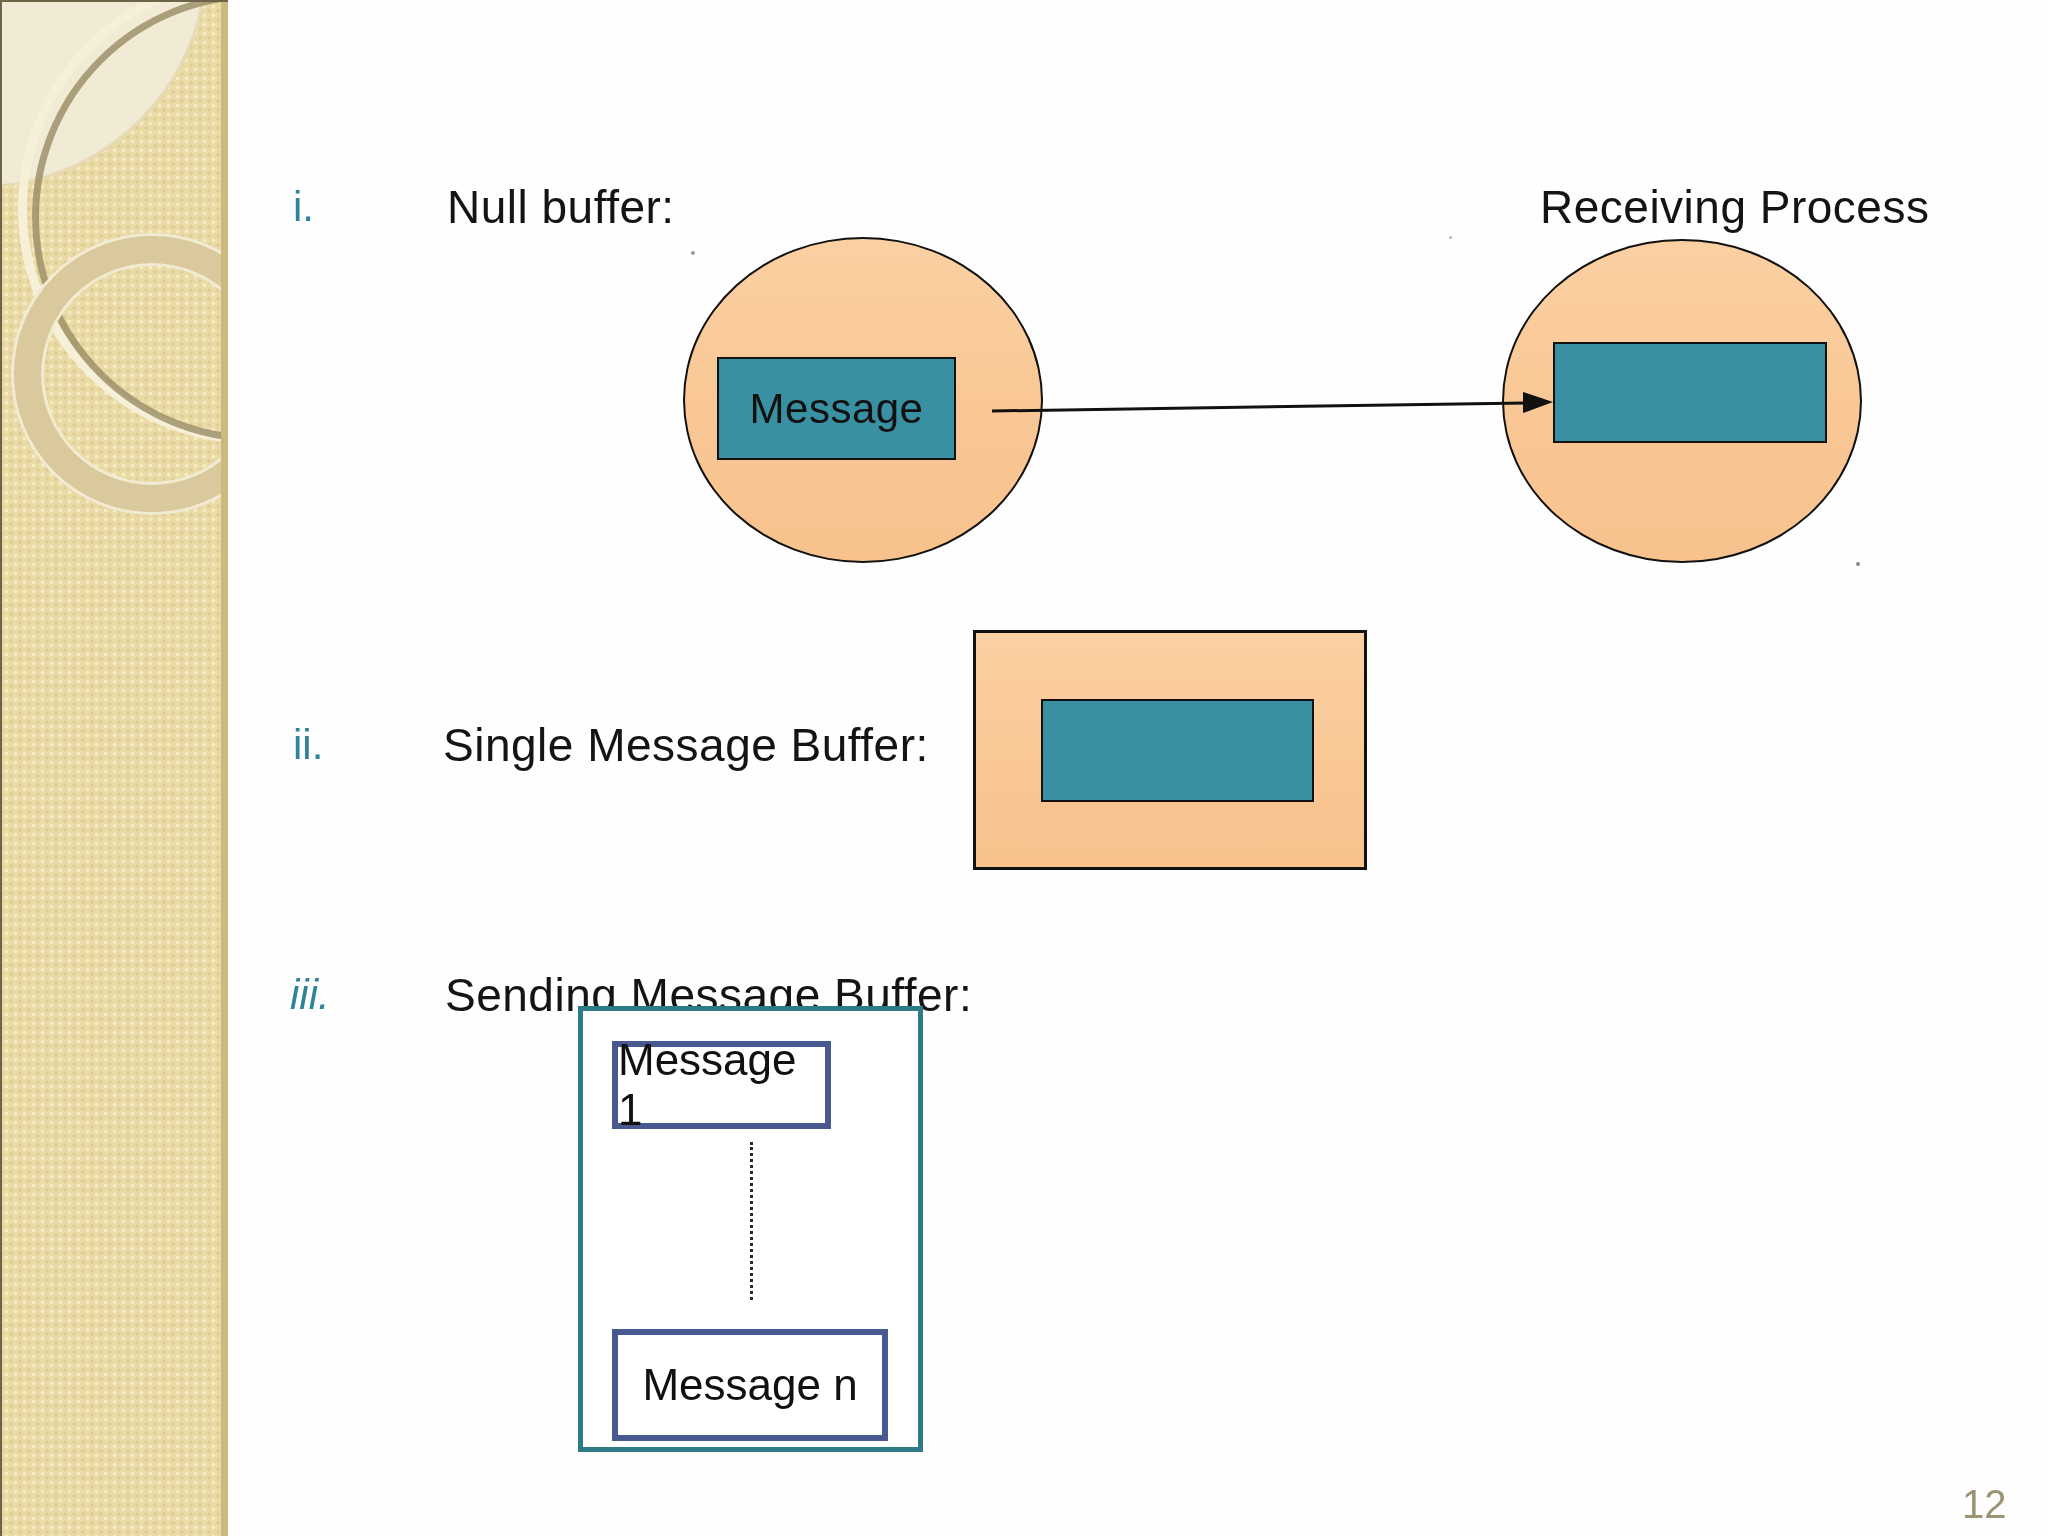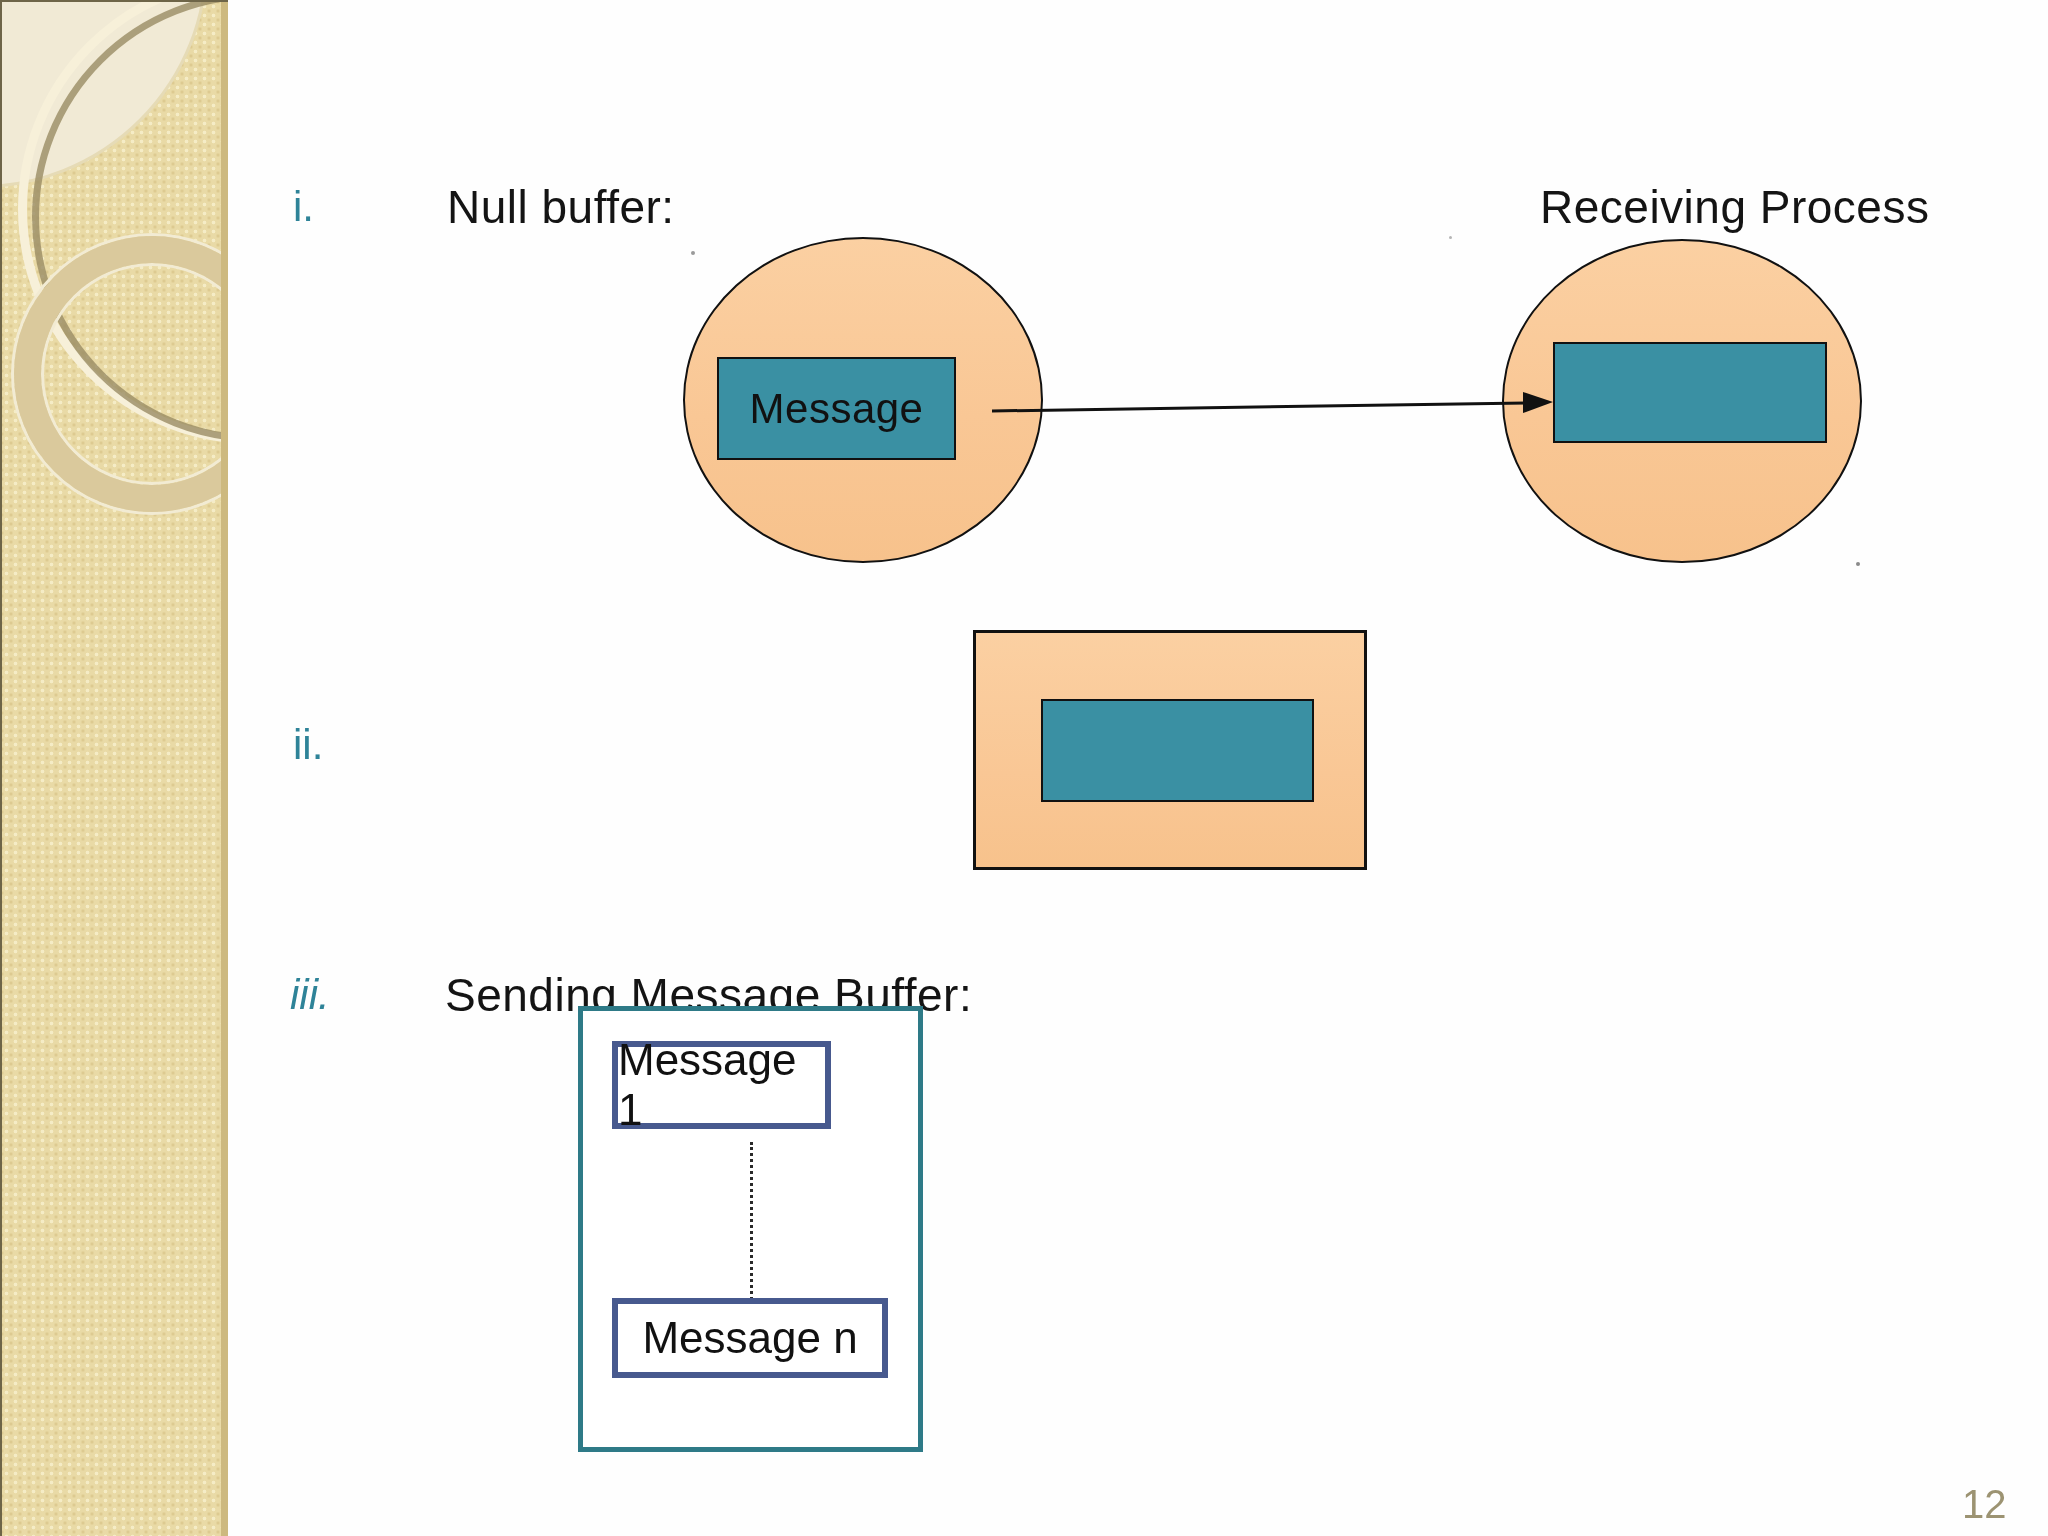--- a/index.html
+++ b/index.html
@@ -88,21 +88,21 @@
   .multi-outer{
     position:absolute;left:578px;top:1006px;width:345px;height:446px;
     border:5px solid #2e7a87;background:#fff;box-sizing:border-box;
   }
   .multi-box{
     position:absolute;border:6px solid #47598e;background:#fff;
     box-sizing:border-box;display:flex;align-items:center;justify-content:center;
     font-size:44px;color:#111;
   }
   .multi-first{left:612px;top:1041px;width:219px;height:88px;}
-  .multi-last{left:612px;top:1298px;width:276px;height:80px;}
+  .multi-last{left:612px;top:1329px;width:276px;height:112px;}
   .dotted-line{
     position:absolute;left:750px;top:1142px;height:158px;width:0;
     border-left:3px dotted #2a2a2a;
   }
 
   .speck{position:absolute;border-radius:50%;background:#9a9a9a;}
   .speck-a{left:691px;top:251px;width:4px;height:4px;}
   .speck-b{left:1449px;top:236px;width:3px;height:3px;background:#b5b5b5;}
   .speck-c{left:1856px;top:562px;width:4px;height:4px;background:#8a8a8a;}
 </style>
@@ -130,20 +130,21 @@
     <span>Message</span>
   </div>
   <div class="msg-rect rect-receiving"></div>
 
   <svg class="arrow-svg" viewBox="0 0 580 32" xmlns="http://www.w3.org/2000/svg">
     <line x1="7" y1="21" x2="542" y2="13" stroke="#111" stroke-width="3"></line>
     <polygon points="568,12 538,2 538,23" fill="#111"></polygon>
   </svg>
 
   <div class="numeral" style="left:293px;top:724px;">ii.</div>
+  <div class="label" style="left:443px;top:722px;">Single Message Buffer:</div>
   <div class="orange-rect"></div>
   <div class="msg-rect rect-single"></div>
 
   <div class="numeral" style="left:290px;top:974px;font-style:italic;">iii.</div>
   <div class="label" style="left:445px;top:972px;">Sending Message Buffer:</div>
 
   <div class="multi-outer"></div>
   <div class="multi-box multi-first">
     <span>Message 1</span>
   </div>

